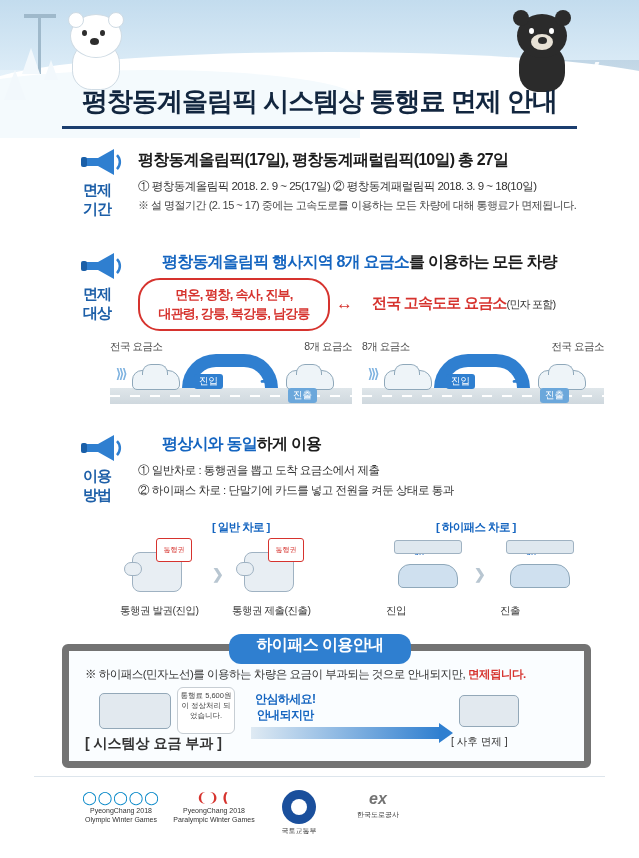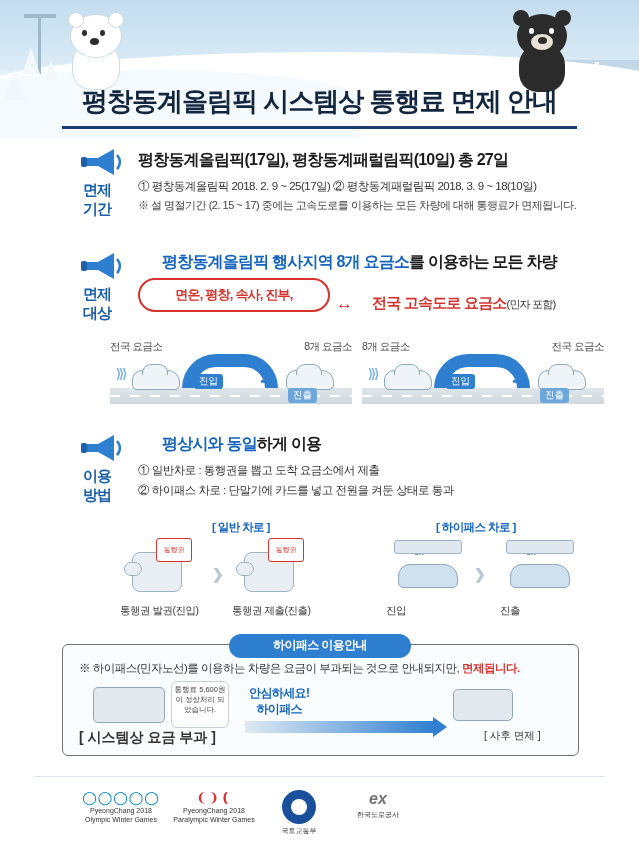--- a/index.html
+++ b/index.html
@@ -128,36 +128,36 @@
   .arrow-sm.a1{left:212px;}
   .arrow-sm.a2{left:474px;}
   .hipass{position:absolute;top:538px;width:78px;height:58px;}
   .hipass .gantry{position:absolute;left:6px;top:2px;width:66px;height:12px;background:#dfe8ef;border:1.5px solid #9fb2c2;border-radius:3px;}
   .hipass .on{position:absolute;left:26px;top:-11px;font-size:9px;color:#1565c0;font-weight:normal;margin-top:20px;}
   .hipass .carb{position:absolute;left:10px;top:26px;width:58px;height:22px;background:#cfe0ef;border:1.5px solid #8fa8ba;border-radius:12px 14px 5px 5px;}
   .hipass.p1{left:388px;}
   .hipass.p2{left:500px;}
 
   
-  .panel{position:absolute;left:62px;top:644px;width:515px;height:110px;border:1px solid #737373;border-radius:6px;background:#fafdff;}
-  .panel-title{position:absolute;left:229px;top:634px;width:182px;height:24px;background:#2f7fd0;border-radius:12px;
-    color:#fff;font-size:12px;font-weight:bold;text-align:center;line-height:22px;letter-spacing:-.6px;}
+  .panel{position:absolute;left:62px;top:644px;width:515px;height:110px;border:7px solid #737373;border-radius:6px;background:#fafdff;}
+  .panel-title{position:absolute;left:229px;top:634px;width:182px;height:30px;background:#2f7fd0;border-radius:12px;
+    color:#fff;font-size:16px;font-weight:bold;text-align:center;line-height:22px;letter-spacing:-.6px;}
   .panel .pnote{position:absolute;left:16px;top:16px;font-size:11.5px;color:#333;letter-spacing:-.5px;}
   .panel .pnote .red{color:#d6332e;font-weight:bold;}
   .panel .machine{position:absolute;left:30px;top:42px;width:70px;height:34px;background:#e2e9ef;border:1.5px solid #93a8b8;border-radius:5px;}
   .panel .bubble{position:absolute;left:108px;top:36px;width:56px;height:42px;background:#fff;border:1.5px solid #c7ced4;border-radius:6px;
     font-size:7.5px;color:#444;text-align:center;line-height:10px;padding-top:3px;}
   .panel .blue-t{position:absolute;left:186px;top:40px;font-size:12px;font-weight:bold;color:#1565c0;text-align:center;line-height:16px;letter-spacing:-.6px;}
   .panel .grad{position:absolute;left:182px;top:76px;width:190px;height:12px;
     background:linear-gradient(90deg,#dfeaf3,#2f7fd0);}
   .panel .grad:after{content:"";position:absolute;right:-12px;top:-4px;border-left:14px solid #2f7fd0;
     border-top:10px solid transparent;border-bottom:10px solid transparent;}
   .panel .machine2{position:absolute;left:390px;top:44px;width:58px;height:30px;background:#e2e9ef;border:1.5px solid #93a8b8;border-radius:5px;}
   .panel .cap1{position:absolute;left:16px;top:84px;font-size:14px;color:#333;font-weight:bold;}
-  .panel .cap2{position:absolute;left:382px;top:84px;font-size:10.5px;color:#333;margin-left:39px;}
+  .panel .cap2{position:absolute;left:382px;top:84px;font-size:10.5px;color:#333;}
   .panel .right-note{position:absolute;left:462px;top:44px;font-size:10.5px;color:#d6332e;font-weight:bold;line-height:14px;letter-spacing:-.5px;}
 
   
   .footer{position:absolute;left:0;top:776px;width:639px;height:82px;}
   .fdiv{position:absolute;left:34px;top:0;width:571px;height:1px;background:#dde5ec;}
   .logo{position:absolute;text-align:center;}
   .logo .name{font-size:7px;color:#333;margin-top:2px;}
   .l-pc{left:78px;top:14px;width:86px;}
   .l-pcp{left:168px;top:14px;width:92px;}
   .l-molit{left:268px;top:14px;width:62px;}
@@ -241,20 +241,21 @@
     </div>
     <div class="lbl" style="left:0;top:34px;">
       <div>면제</div>
       <div>대상</div>
     </div>
     <div class="t sec-title">
       <span class="blue">평창동계올림픽 행사지역 8개 요금소</span><span>를 이용하는 모든 차량</span>
     </div>
     <div class="box">
       <div>면온, 평창, 속사, 진부,</div>
+      <div>대관령, 강릉, 북강릉, 남강릉</div>
     </div>
     <div class="arrows">↔</div>
     <div class="right-text">
       <span>전국 고속도로 요금소</span><span class="sm">(민자 포함)</span>
     </div>
   </div>
 
   <div class="diag left">
     <div class="cap a">전국 요금소</div>
     <div class="cap b">8개 요금소</div>
@@ -333,21 +334,21 @@
   <div class="usecap c4">진출</div>
 
   <div class="panel">
     <div class="pnote">
       <span>※ 하이패스(민자노선)를 이용하는 차량은 요금이 부과되는 것으로 안내되지만, </span><span class="red">면제됩니다.</span>
     </div>
     <div class="machine"></div>
     <div class="bubble">통행료 5,600원이 정상처리 되었습니다.</div>
     <div class="blue-t">
       <div>안심하세요!</div>
-      <div>하이패스</div>
+      <div>안내되지만</div>
     </div>
     <div class="grad"></div>
     <div class="machine2"></div>
     <div class="cap1">[ 시스템상 요금 부과 ]</div>
     <div class="cap2">[ 사후 면제 ]</div>
   </div>
   <div class="panel-title">하이패스 이용안내</div>
 
   <div class="footer">
     <div class="fdiv"></div>

